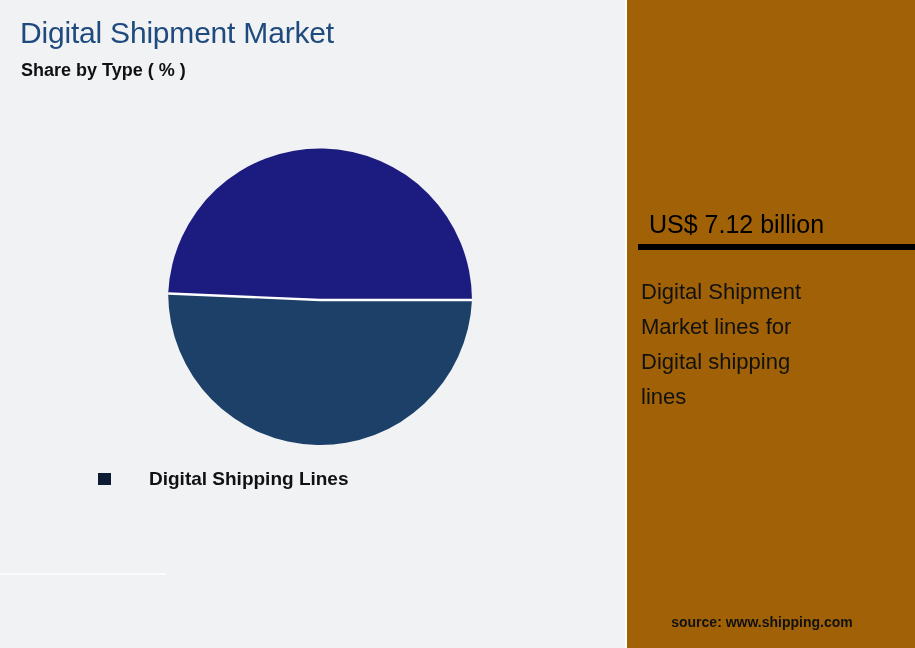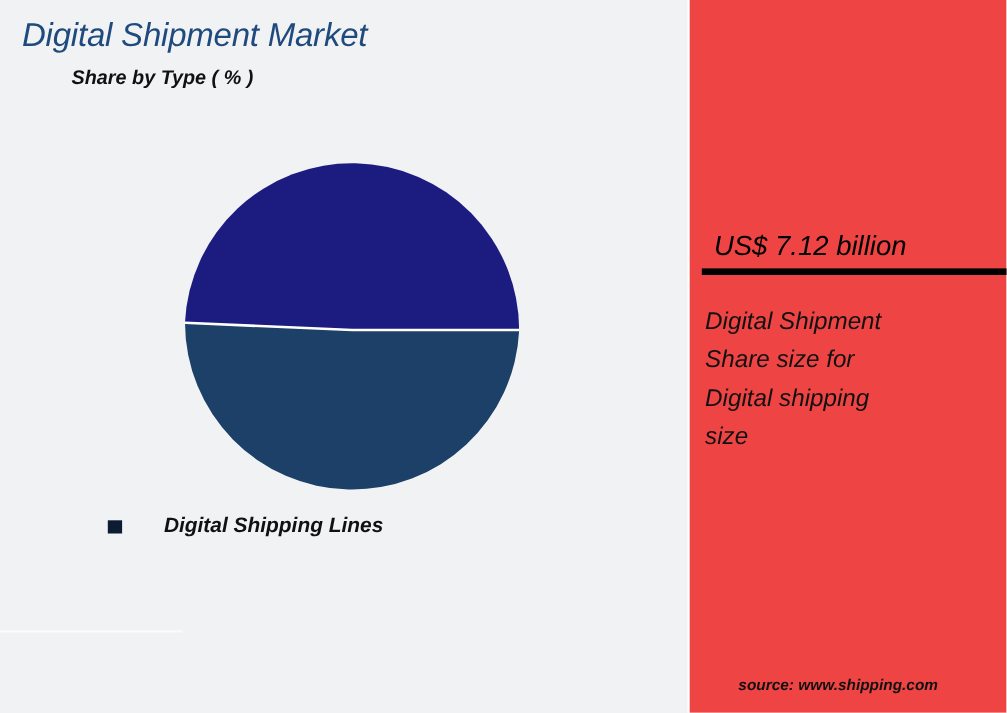--- a/index.html
+++ b/index.html
@@ -11,21 +11,20 @@
     height: 648px;
     background: #f1f2f4;
     font-family: "Liberation Sans", sans-serif;
     overflow: hidden;
   }
   #page {
     position: relative;
     width: 804px;
     height: 648px;
     background: #f1f2f4;
-    font-style: italic;
   }
 
   
   #left-panel {
     position: absolute;
     left: 0;
     top: 0;
     width: 625px;
     height: 648px;
     background: #f1f2f4;
@@ -41,21 +40,20 @@
     white-space: nowrap;
   }
   #chart-subtitle {
     position: absolute;
     left: 21px;
     top: 60px;
     font-size: 18px;
     font-weight: bold;
     color: #111111;
     white-space: nowrap;
-    margin-left: 44px;
   }
 
   
   #pie-wrap {
     position: absolute;
     left: 168px;
     top: 148px;
     width: 304px;
     height: 304px;
   }
@@ -185,25 +183,25 @@
         <span class="legend-swatch" id="swatch-0" style="background: rgb(13, 27, 51);"></span>
         <span class="legend-label">Digital Shipping Lines</span>
       </div>
     </div>
 
     <div id="bottom-rule"></div>
   </div>
 
   <div id="panel-divider"></div>
 
-  <div id="right-panel" style="background: #ef4444;">
+  <div id="right-panel" style="background: #a16207;">
     <div id="kpi-value">US$ 7.12 billion</div>
     <div id="kpi-rule" style="background: rgb(0, 0, 0);"></div>
     <div id="kpi-desc">
         <div>Digital Shipment</div>
-        <div>Share size for</div>
+        <div>Market lines for</div>
         <div>Digital shipping</div>
-        <div>size</div>
+        <div>lines</div>
       </div>
     <div id="source-note">source: www.shipping.com</div>
   </div>
 
 </div>
 
 </body></html>

